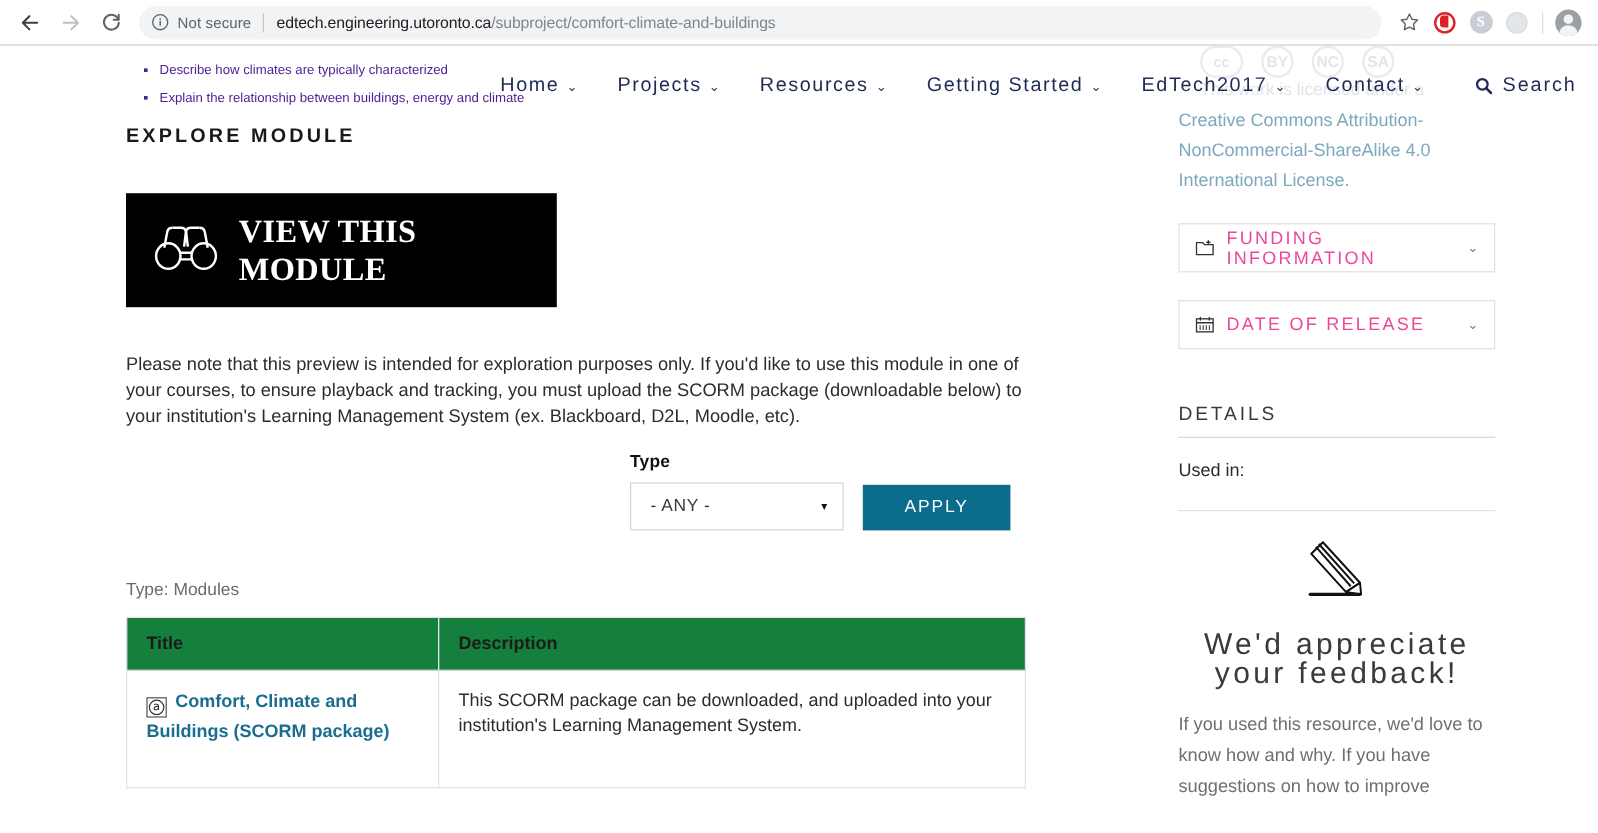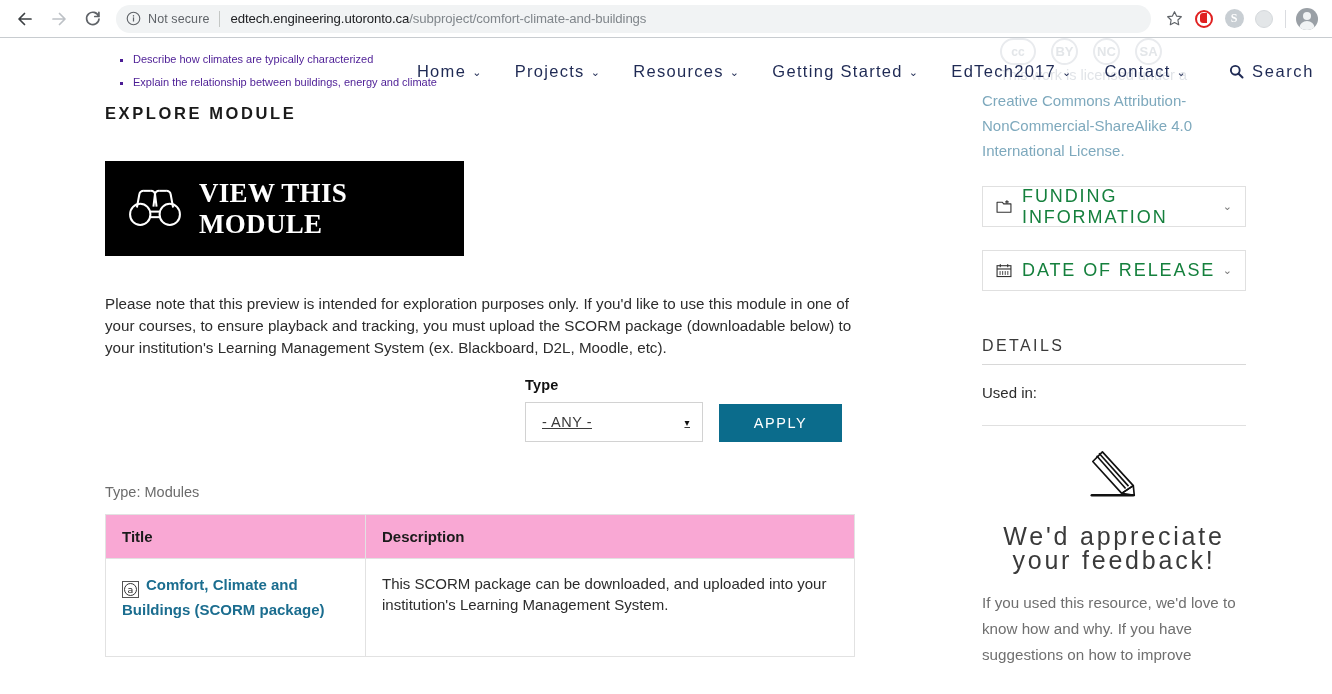--- a/index.html
+++ b/index.html
@@ -232,21 +232,20 @@
   }
   #type-select {
     width: 178px; height: 40px;
     border: 1px solid #d2d2d2;
     background: #fff;
     display: flex; align-items: center;
     justify-content: space-between;
     padding: 0 12px 0 16px;
     font-size: 14.5px; color: #3a3a3a;
     letter-spacing: .5px;
-    text-decoration: underline;
   }
   .sel-caret { font-size: 10px; color: #111; }
   #apply-button {
     width: 123px; height: 38px;
     background: #0b6c8c;
     color: #ffffff;
     font-size: 14.5px;
     letter-spacing: 1.6px;
     display: flex; align-items: center; justify-content: center;
     border: none;
@@ -260,21 +259,21 @@
   }
 
   #files-table {
     margin-top: 14px;
     width: 750px;
     border-collapse: collapse;
     border: 1px solid #e2e2e2;
     table-layout: fixed;
   }
   #files-table th {
-    background: #f9a8d4;
+    background: #15803d;
     text-align: left;
     font-size: 15px;
     color: #1b1b1b;
     padding: 13px 16px;
     border-right: 1px solid #e2e2e2;
     border-bottom: 1px solid #e2e2e2;
     font-weight: bold;
   }
   #files-table td {
     padding: 14px 16px;
@@ -315,22 +314,22 @@
   .accordion {
     margin-top: 23px;
     width: 264px; height: 41px;
     border: 1px solid #e0e0e0;
     display: flex; align-items: center;
     padding: 0 13px;
   }
   .acc-icon { flex: none; margin-right: 10px; display:flex; align-items:center; color: #333; }
   .acc-label {
     flex: 1;
-    font-size: 18px; letter-spacing: 1.9px;
-    color: #15803d;
+    font-size: 15px; letter-spacing: 1.9px;
+    color: #ec4899;
   }
   .acc-caret { font-size: 11px; color: #777; }
 
   #details-head {
     margin-top: 46px;
     padding-bottom: 9px;
     border-bottom: 1px solid #d8d8d8;
     width: 264px;
     font-size: 16px;
     letter-spacing: 2.4px;

